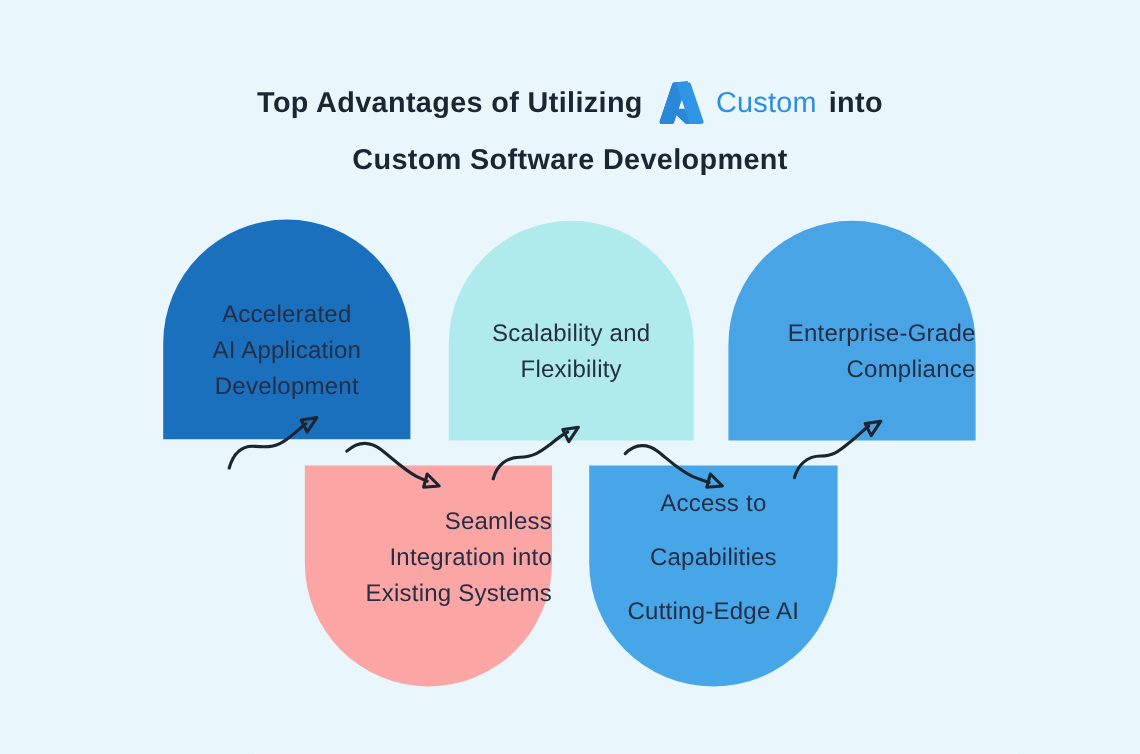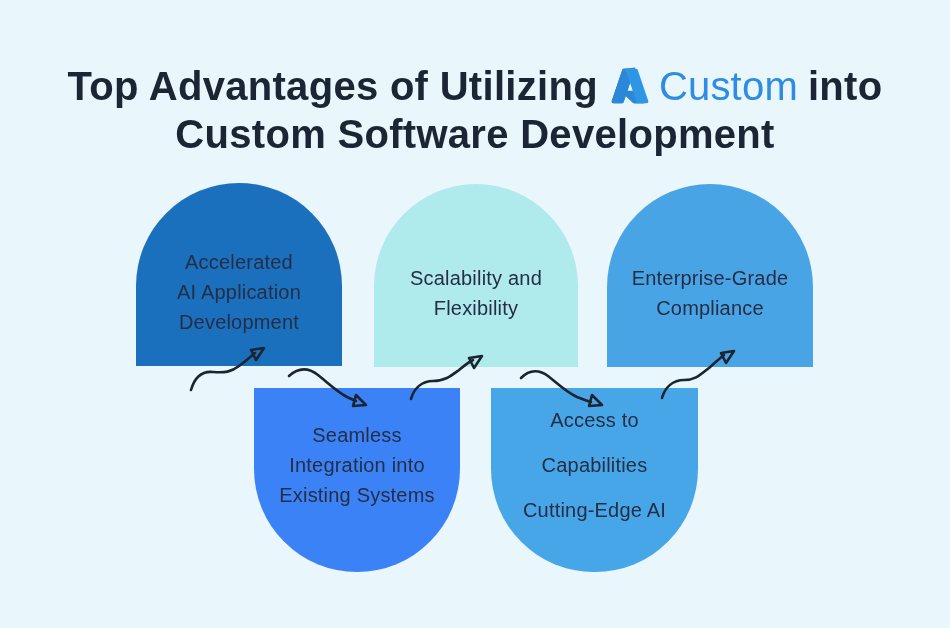--- a/index.html
+++ b/index.html
@@ -3,36 +3,36 @@
 <meta charset="utf-8">
 <style>
   html,body{margin:0;padding:0;}
   body{font-family:"Liberation Sans","DejaVu Sans",sans-serif;}
   .canvas{position:relative;width:950px;height:628px;overflow:hidden;background:#e9f6fb;}
 
   
   .title{position:absolute;top:62px;left:0;width:100%;text-align:center;
          font-weight:bold;color:#1b2533;}
   .t-line{display:flex;align-items:center;justify-content:center;
-          font-size:40px;line-height:48px;letter-spacing:.3px;white-space:pre;}
+          font-size:24px;line-height:48px;letter-spacing:.3px;white-space:pre;}
   .t-logo{display:inline-flex;width:40px;height:40px;margin:0 9px 0 12px;}
   .t-logo svg{width:100%;height:100%;}
   .t-brand{font-weight:500;margin-right:10px;letter-spacing:.2px;}
 
   
   .card{position:absolute;width:206px;height:183px;display:flex;flex-direction:column;
         justify-content:center;align-items:center;text-align:center;
         font-size:20px;line-height:30px;letter-spacing:.2px;}
   .card.top{border-radius:103px 103px 0 0;padding-top:34px;box-sizing:border-box;}
   .card.bottom{height:184px;border-radius:0 0 103px 103px;padding-bottom:30px;box-sizing:border-box;}
   .card .ln{width:100%;}
 
   #card-0{left:136px;top:183px;}
   #card-1{left:374px;top:184px;width:204px;}
-  #card-2{left:607px;top:184px;}
+  #card-2{left:607px;top:184px;text-align:right;}
   #card-3{left:254px;top:388px;}
   #card-4{left:491px;top:388px;width:207px;}
 
   
   .arrows{position:absolute;left:0;top:0;width:950px;height:628px;pointer-events:none;}
   .arrows path{fill:none;stroke:currentColor;stroke-width:2.6;stroke-linecap:round;stroke-linejoin:round;}
 </style>
 </head>
 <body>
 
@@ -64,21 +64,21 @@
   <div id="card-1" class="card top" style="background-color: rgb(175, 234, 237); color: rgb(37, 46, 69);">
     <div class="ln">Scalability and</div>
     <div class="ln">Flexibility</div>
   </div>
 
   <div id="card-2" class="card top" style="background-color: rgb(73, 164, 230); color: rgb(37, 46, 69);">
     <div class="ln">Enterprise-Grade</div>
     <div class="ln">Compliance</div>
   </div>
 
-  <div id="card-3" class="card bottom" style="background-color: #3b82f6; color: rgb(37, 46, 69);">
+  <div id="card-3" class="card bottom" style="background-color: #fca5a5; color: rgb(37, 46, 69); text-align: right;">
     <div class="ln">Seamless</div>
     <div class="ln">Integration into</div>
     <div class="ln">Existing Systems</div>
   </div>
 
   <div id="card-4" class="card bottom" style="background-color: rgb(71, 166, 232); color: rgb(37, 46, 69); gap: 15px;">
     <div class="ln">Access to</div>
     <div class="ln">Capabilities</div>
     <div class="ln">Cutting-Edge AI</div>
   </div>

